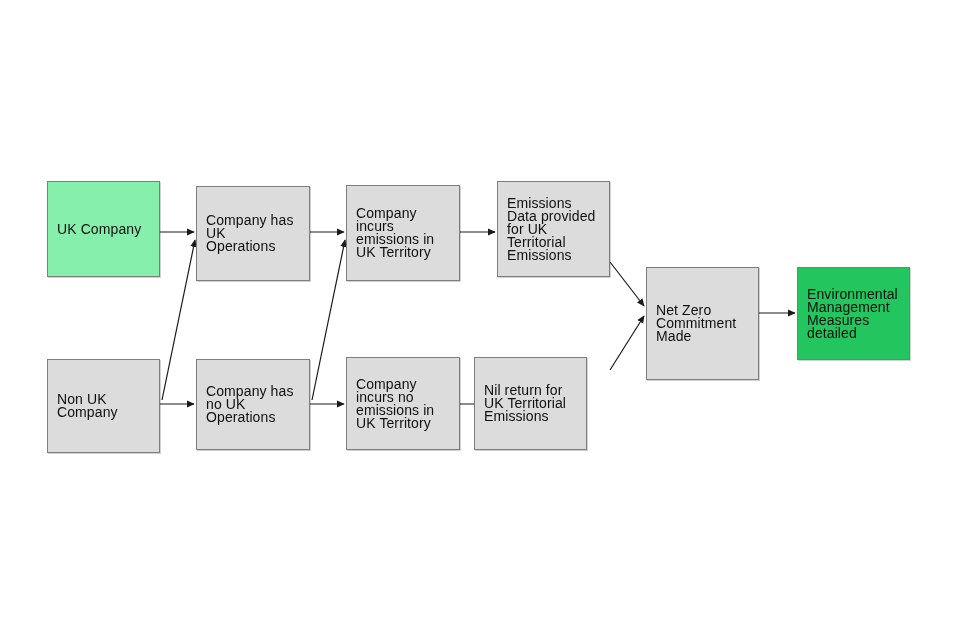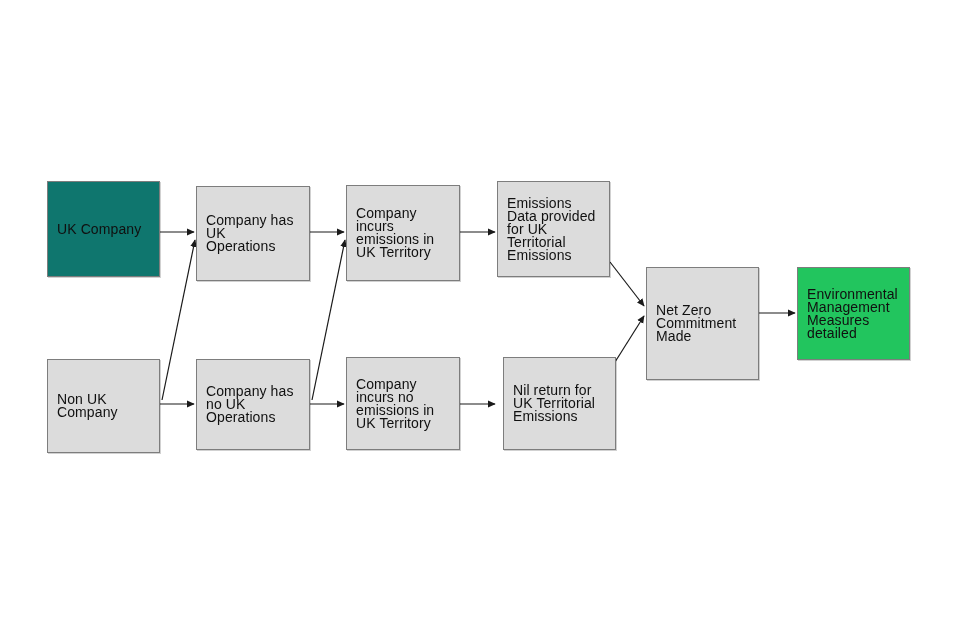--- a/index.html
+++ b/index.html
@@ -61,21 +61,21 @@
         <line x1="460" y1="404" x2="495" y2="404" stroke="#1a1a1a" stroke-width="1.2" marker-end="url(#arrowhead)"></line>
         <line x1="162" y1="400" x2="195" y2="240" stroke="#1a1a1a" stroke-width="1.2" marker-end="url(#arrowhead)"></line>
         <line x1="312" y1="400" x2="345" y2="240" stroke="#1a1a1a" stroke-width="1.2" marker-end="url(#arrowhead)"></line>
         <line x1="610" y1="262" x2="644" y2="306" stroke="#1a1a1a" stroke-width="1.2" marker-end="url(#arrowhead)"></line>
         <line x1="610" y1="370" x2="644" y2="316" stroke="#1a1a1a" stroke-width="1.2" marker-end="url(#arrowhead)"></line>
         <line x1="759" y1="313" x2="795" y2="313" stroke="#1a1a1a" stroke-width="1.2" marker-end="url(#arrowhead)"></line>
       </g>
   </svg>
 
   <div id="nodes-group">
-      <div class="node" style="left: 47px; top: 181px; width: 113px; height: 96px; background: #0f766e; border-color: rgb(125, 125, 125);">
+      <div class="node" style="left: 47px; top: 181px; width: 113px; height: 96px; background: #86efac; border-color: rgb(125, 125, 125);">
         <span class="node-label" style="color: rgb(16, 16, 16);">UK Company</span>
       </div>
       <div class="node" style="left: 196px; top: 186px; width: 114px; height: 95px; background: rgb(220, 220, 220); border-color: rgb(125, 125, 125);">
         <span class="node-label" style="color: rgb(16, 16, 16);">Company has
 UK
 Operations</span>
       </div>
       <div class="node" style="left: 346px; top: 185px; width: 114px; height: 96px; background: rgb(220, 220, 220); border-color: rgb(125, 125, 125);">
         <span class="node-label" style="color: rgb(16, 16, 16);">Company
 incurs
@@ -97,21 +97,21 @@
         <span class="node-label" style="color: rgb(16, 16, 16);">Company has
 no UK
 Operations</span>
       </div>
       <div class="node" style="left: 346px; top: 357px; width: 114px; height: 93px; background: rgb(220, 220, 220); border-color: rgb(125, 125, 125);">
         <span class="node-label" style="color: rgb(16, 16, 16);">Company
 incurs no
 emissions in
 UK Territory</span>
       </div>
-      <div class="node" style="left: 503px; top: 357px; width: 113px; height: 93px; background: rgb(220, 220, 220); border-color: rgb(125, 125, 125);">
+      <div class="node" style="left: 474px; top: 357px; width: 113px; height: 93px; background: rgb(220, 220, 220); border-color: rgb(125, 125, 125);">
         <span class="node-label" style="color: rgb(16, 16, 16);">Nil return for
 UK Territorial
 Emissions</span>
       </div>
       <div class="node" style="left: 646px; top: 267px; width: 113px; height: 113px; background: rgb(220, 220, 220); border-color: rgb(125, 125, 125);">
         <span class="node-label" style="color: rgb(16, 16, 16);">Net Zero
 Commitment
 Made</span>
       </div>
       <div class="node" style="left: 797px; top: 267px; width: 113px; height: 93px; background: #22c55e; border-color: rgb(125, 125, 125);">

